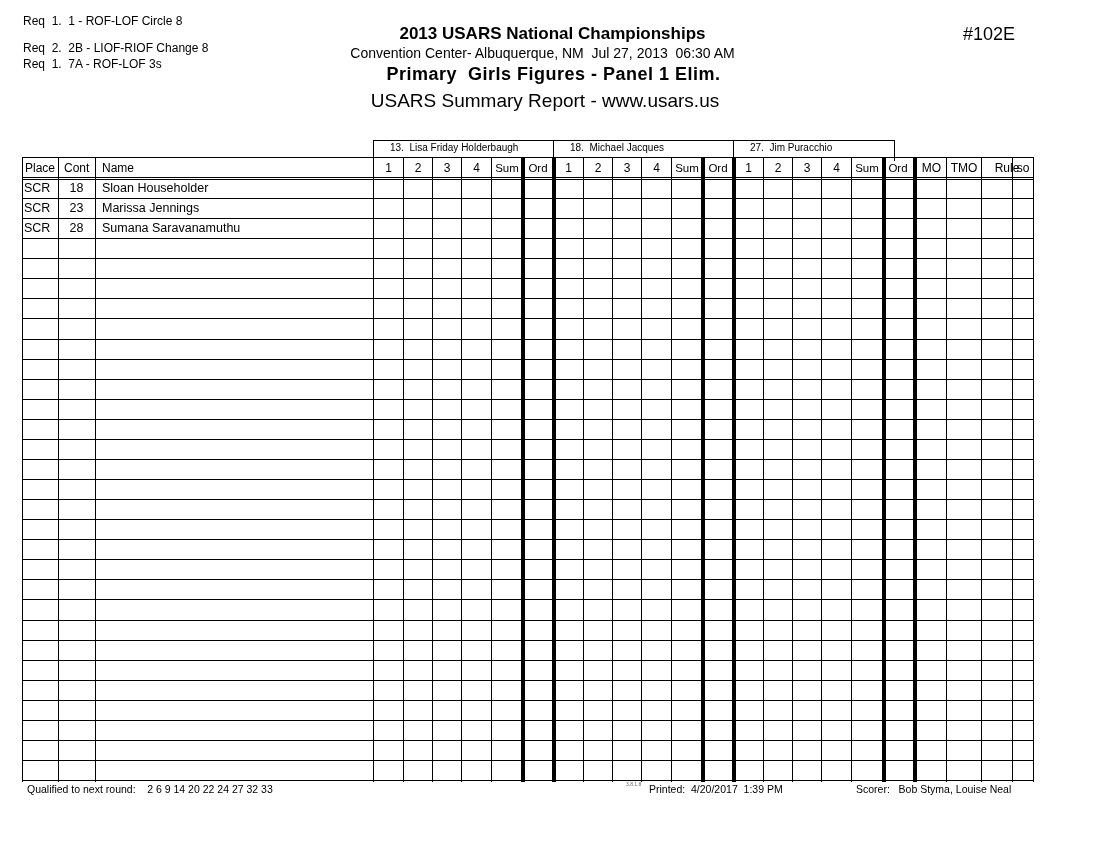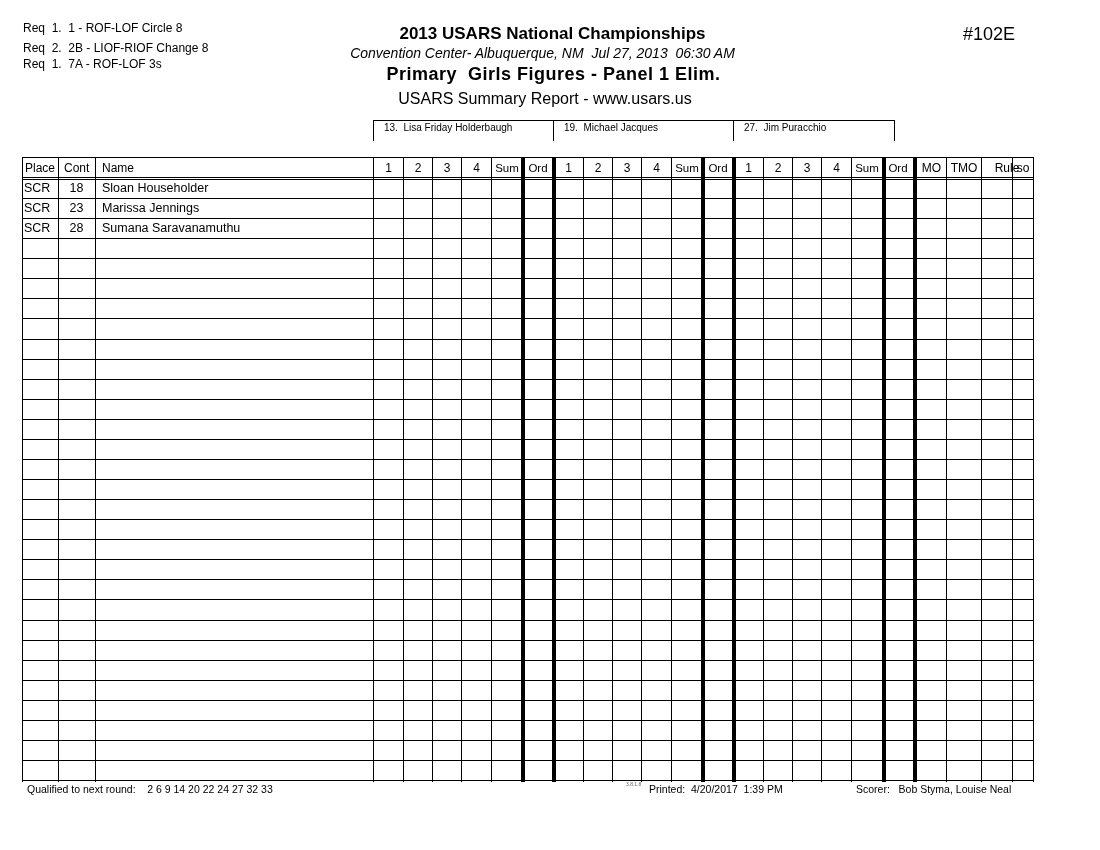--- a/index.html
+++ b/index.html
@@ -2,51 +2,51 @@
 <html><head>
 <meta charset="utf-8">
 <style>
   html, body { margin: 0; padding: 0; background: #ffffff; }
   body { width: 1100px; height: 850px; position: relative; overflow: hidden;
          font-family: "Liberation Sans", "DejaVu Sans", sans-serif; color: #000; }
   .abs { position: absolute; }
   .req { left: 23px; font-size: 12px; line-height: 16px; white-space: pre; }
   .center-text { left: 0; width: 1100px; text-align: center; white-space: pre; }
   #title { top: 24px; font-size: 17px; font-weight: bold; left: 0; width: 1105px; }
-  #venue { top: 45px; font-size: 14px; left: 0; width: 1085px; font-style: italic; }
+  #venue { top: 45px; font-size: 14px; left: 0; width: 1085px; }
   #event { top: 64px; font-size: 18px; font-weight: bold; letter-spacing: 0.5px; left: 0; width: 1107px; }
-  #report { top: 90px; font-size: 16px; left: 0; width: 1090px; }
+  #report { top: 90px; font-size: 19px; left: 0; width: 1090px; }
   #eventnum { top: 24px; left: 963px; font-size: 18px; font-weight: normal; }
 
-  .judge-box { position: absolute; top: 120px; height: 21px; border: 1px solid #000; border-bottom: none;
-               font-size: 10px; line-height: 14px; padding-left: 10px; box-sizing: border-box; white-space: pre; }
+  .judge-box { position: absolute; top: 140px; height: 21px; border: 1px solid #000; border-bottom: none;
+               font-size: 10px; line-height: 14px; padding-left: 16px; box-sizing: border-box; white-space: pre; }
   .grid { position: absolute; left: 0; top: 0; }
   .hline { position: absolute; height: 1px; background: #000; }
   .vline { position: absolute; width: 1px; background: #000; }
   .vthick { position: absolute; width: 4px; background: #000; }
   .hcell { position: absolute; top: 158px; height: 19px; font-size: 12px; line-height: 20px; box-sizing: border-box; white-space: nowrap; overflow: hidden; }
   .cell { position: absolute; height: 20px; font-size: 12.5px; line-height: 20px; box-sizing: border-box; white-space: nowrap; }
   .footer { position: absolute; top: 782px; font-size: 10.5px; line-height: 14px; white-space: pre; }
   .tiny { position: absolute; top: 781px; left: 626px; font-size: 5px; color: #666; }
 </style>
 </head>
 <body>
 
-<div class="abs req" style="top:20px">Req  1.  1 - ROF-LOF Circle 8</div>
+<div class="abs req" style="top:13px">Req  1.  1 - ROF-LOF Circle 8</div>
 <div class="abs req" style="top:40px">Req  2.  2B - LIOF-RIOF Change 8</div>
 <div class="abs req" style="top:56px">Req  1.  7A - ROF-LOF 3s</div>
 
 <div id="title" class="abs center-text">2013 USARS National Championships</div>
 <div id="venue" class="abs center-text">Convention Center- Albuquerque, NM  Jul 27, 2013  06:30 AM</div>
 <div id="event" class="abs center-text">Primary  Girls Figures - Panel 1 Elim.</div>
 <div id="report" class="abs center-text">USARS Summary Report - www.usars.us</div>
 <div id="eventnum" class="abs">#102E</div>
 
 <div class="judge-box" style="left:373px;width:181px">13.  Lisa Friday Holderbaugh</div>
-<div class="judge-box" style="left:553px;width:181px">19.  Michael Jacques</div>
+<div class="judge-box" style="left:553px;width:181px">18.  Michael Jacques</div>
 <div class="judge-box" style="left:733px;width:162px">27.  Jim Puracchio</div>
 
 <div id="grid" class="grid">
     <div class="hline" style="left: 22px; top: 157px; width: 1012px;"></div>
     <div class="hline" style="left: 22px; top: 177px; width: 1012px;"></div>
     <div class="hline" style="left: 22px; top: 179px; width: 1012px;"></div>
     <div class="hline" style="left: 22px; top: 198px; width: 1012px;"></div>
     <div class="hline" style="left: 22px; top: 218px; width: 1012px;"></div>
     <div class="hline" style="left: 22px; top: 238px; width: 1012px;"></div>
     <div class="hline" style="left: 22px; top: 258px; width: 1012px;"></div>

